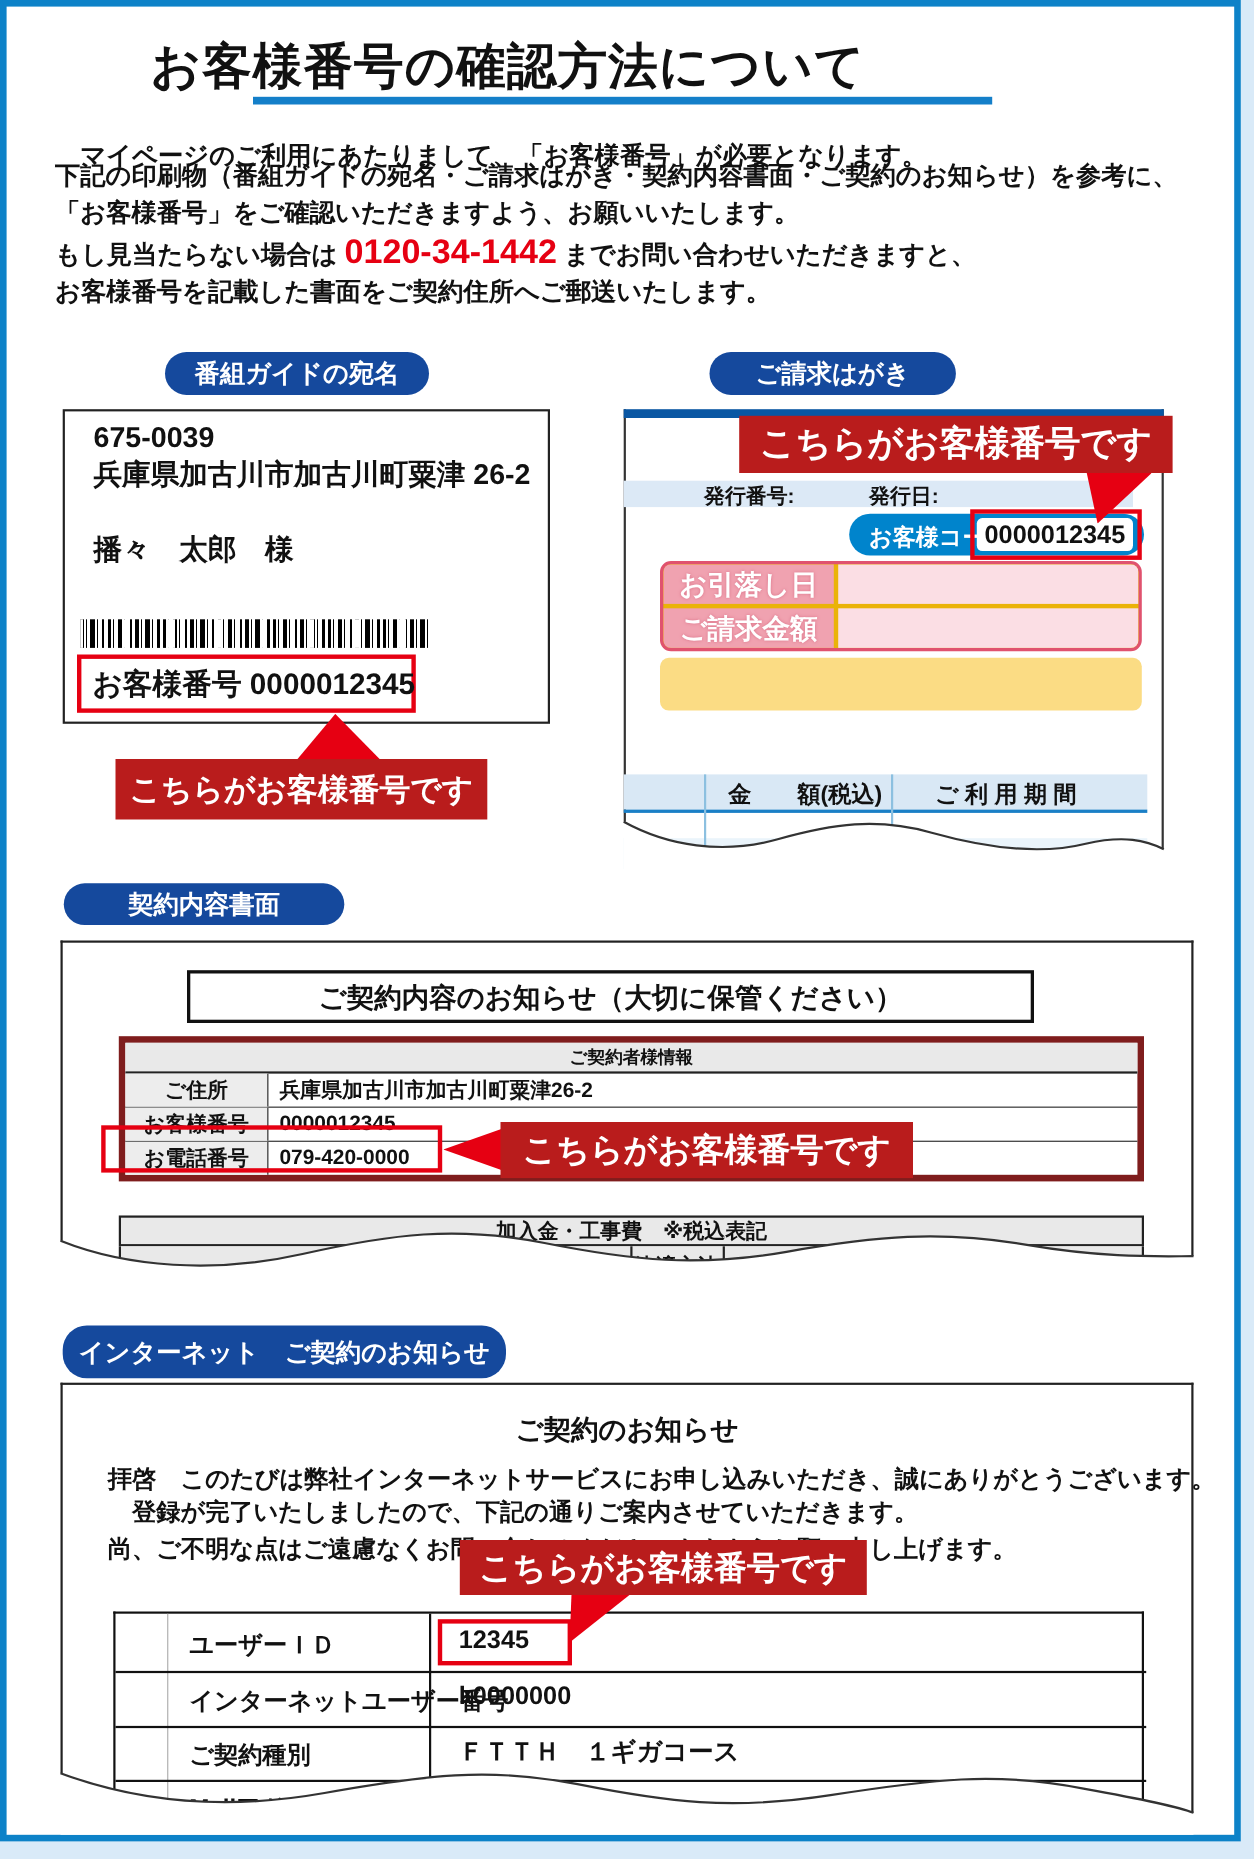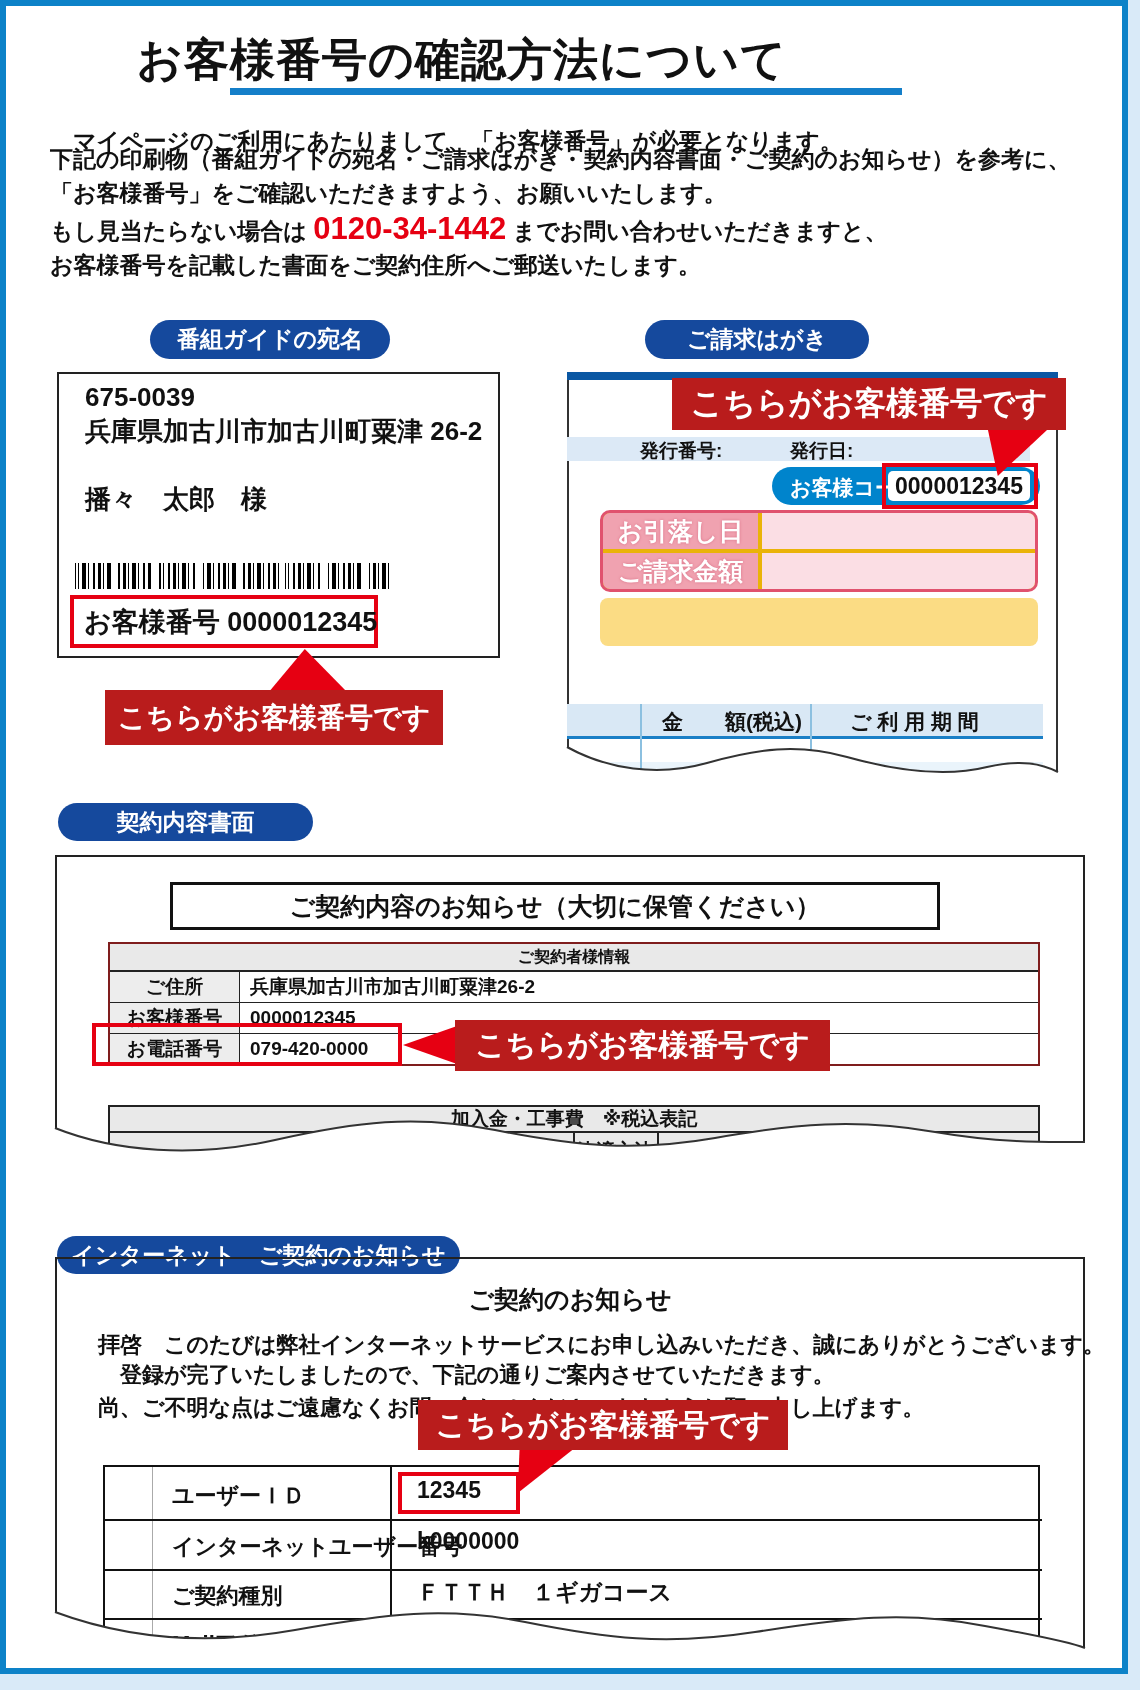--- a/index.html
+++ b/index.html
@@ -40,21 +40,21 @@
   .pink-value{background:#fbdee4;}
   .yellow-box{left:600px;top:598px;width:438px;height:48px;background:#fbdc84;border-radius:8px;z-index:6;}
   .ftr-hdr{left:567px;top:704px;width:476px;height:32px;background:#d9e8f5;z-index:6;}
   .ftr-text{font-weight:700;font-size:21px;}
   .ftr-line{left:567px;top:736px;width:476px;height:3px;background:#1a7fc6;z-index:6;}
   .ftr-row2{left:567px;top:762px;width:476px;height:28px;background:#eaf4fb;z-index:6;}
   .ftr-div{width:2px;background:#8cc0e0;z-index:7;}
   .docline{background:#222;}
   .titlebox1{left:170px;top:882px;width:770px;height:48px;border:3px solid #111;background:#fff;
     display:flex;align-items:center;justify-content:center;font-size:25px;font-weight:700;}
-  .t1{left:108px;top:942px;width:932px;border:2px solid #7f1d1d;background:#fff;z-index:6;}
+  .t1{left:108px;top:942px;width:932px;border:6px solid #7f1d1d;background:#fff;z-index:6;}
   .t1-header{height:26px;background:#e9e9e9;border-bottom:2px solid #222;display:flex;align-items:center;justify-content:center;font-size:16px;font-weight:600;}
   .t1-row{height:30px;display:flex;border-bottom:1.5px solid #222;}
   .t1-row:last-child{border-bottom:none;}
   .t1-label{width:129px;background:#ededed;border-right:1.5px solid #222;display:flex;align-items:center;justify-content:center;font-size:19px;font-weight:700;}
   .t1-value{flex:1;display:flex;align-items:center;padding-left:10px;font-size:19px;font-weight:600;}
   .fee-hdr{left:108px;top:1105px;width:932px;height:28px;border:2px solid #222;background:#e9e9e9;z-index:5;
     display:flex;align-items:center;justify-content:center;font-size:19px;font-weight:700;}
   .partial-row{left:108px;top:1133px;width:932px;height:32px;background:#e9e9e9;border-left:2px solid #222;border-right:2px solid #222;z-index:5;font-size:19px;font-weight:700;}
   .doc2-title{left:55px;top:1283px;width:1030px;text-align:center;font-size:25px;font-weight:700;}
   .para{font-size:22px;font-weight:600;white-space:nowrap;}
@@ -177,21 +177,21 @@
   <span class="abs" style="left:547px;top:0;width:1.5px;height:32px;background:#222;"></span>
 </div>
 
 <div class="abs wave" style="left:55px;top:1098px;width:1030px;height:72px;">
   <svg width="1030" height="72" viewBox="0 0 1030 72">
     <path d="M0,30 C60,54 140,60 220,42 C300,24 360,16 440,32 C520,48 580,54 660,40 C740,26 800,20 880,34 C950,46 1000,44 1030,44 L1030,72 L0,72 Z" fill="#ffffff" stroke="none"></path>
     <path d="M0,30 C60,54 140,60 220,42 C300,24 360,16 440,32 C520,48 580,54 660,40 C740,26 800,20 880,34 C950,46 1000,44 1030,44" fill="none" stroke="#333" stroke-width="2"></path>
   </svg>
 </div>
 
-<div class="abs pill" style="left:57px;top:1236px;width:403px;height:38px;">インターネット　ご契約のお知らせ</div>
+<div class="abs pill" style="left:57px;top:1205px;width:403px;height:48px;">インターネット　ご契約のお知らせ</div>
 
 <div class="abs docline" style="left:55px;top:1257px;width:1030px;height:2px;"></div>
 <div class="abs docline" style="left:55px;top:1257px;width:2px;height:355px;"></div>
 <div class="abs docline" style="left:1083px;top:1257px;width:2px;height:391px;"></div>
 
 <div class="abs doc2-title">ご契約のお知らせ</div>
 <div class="abs para" style="left:98px;top:1330px;">拝啓　このたびは弊社インターネットサービスにお申し込みいただき、誠にありがとうございます。</div>
 <div class="abs para" style="left:98px;top:1360px;">　登録が完了いたしましたので、下記の通りご案内させていただきます。</div>
 <div class="abs para" style="left:98px;top:1393px;">尚、ご不明な点はご遠慮なくお問い合わせくださいますようお願い申し上げます。</div>
 

